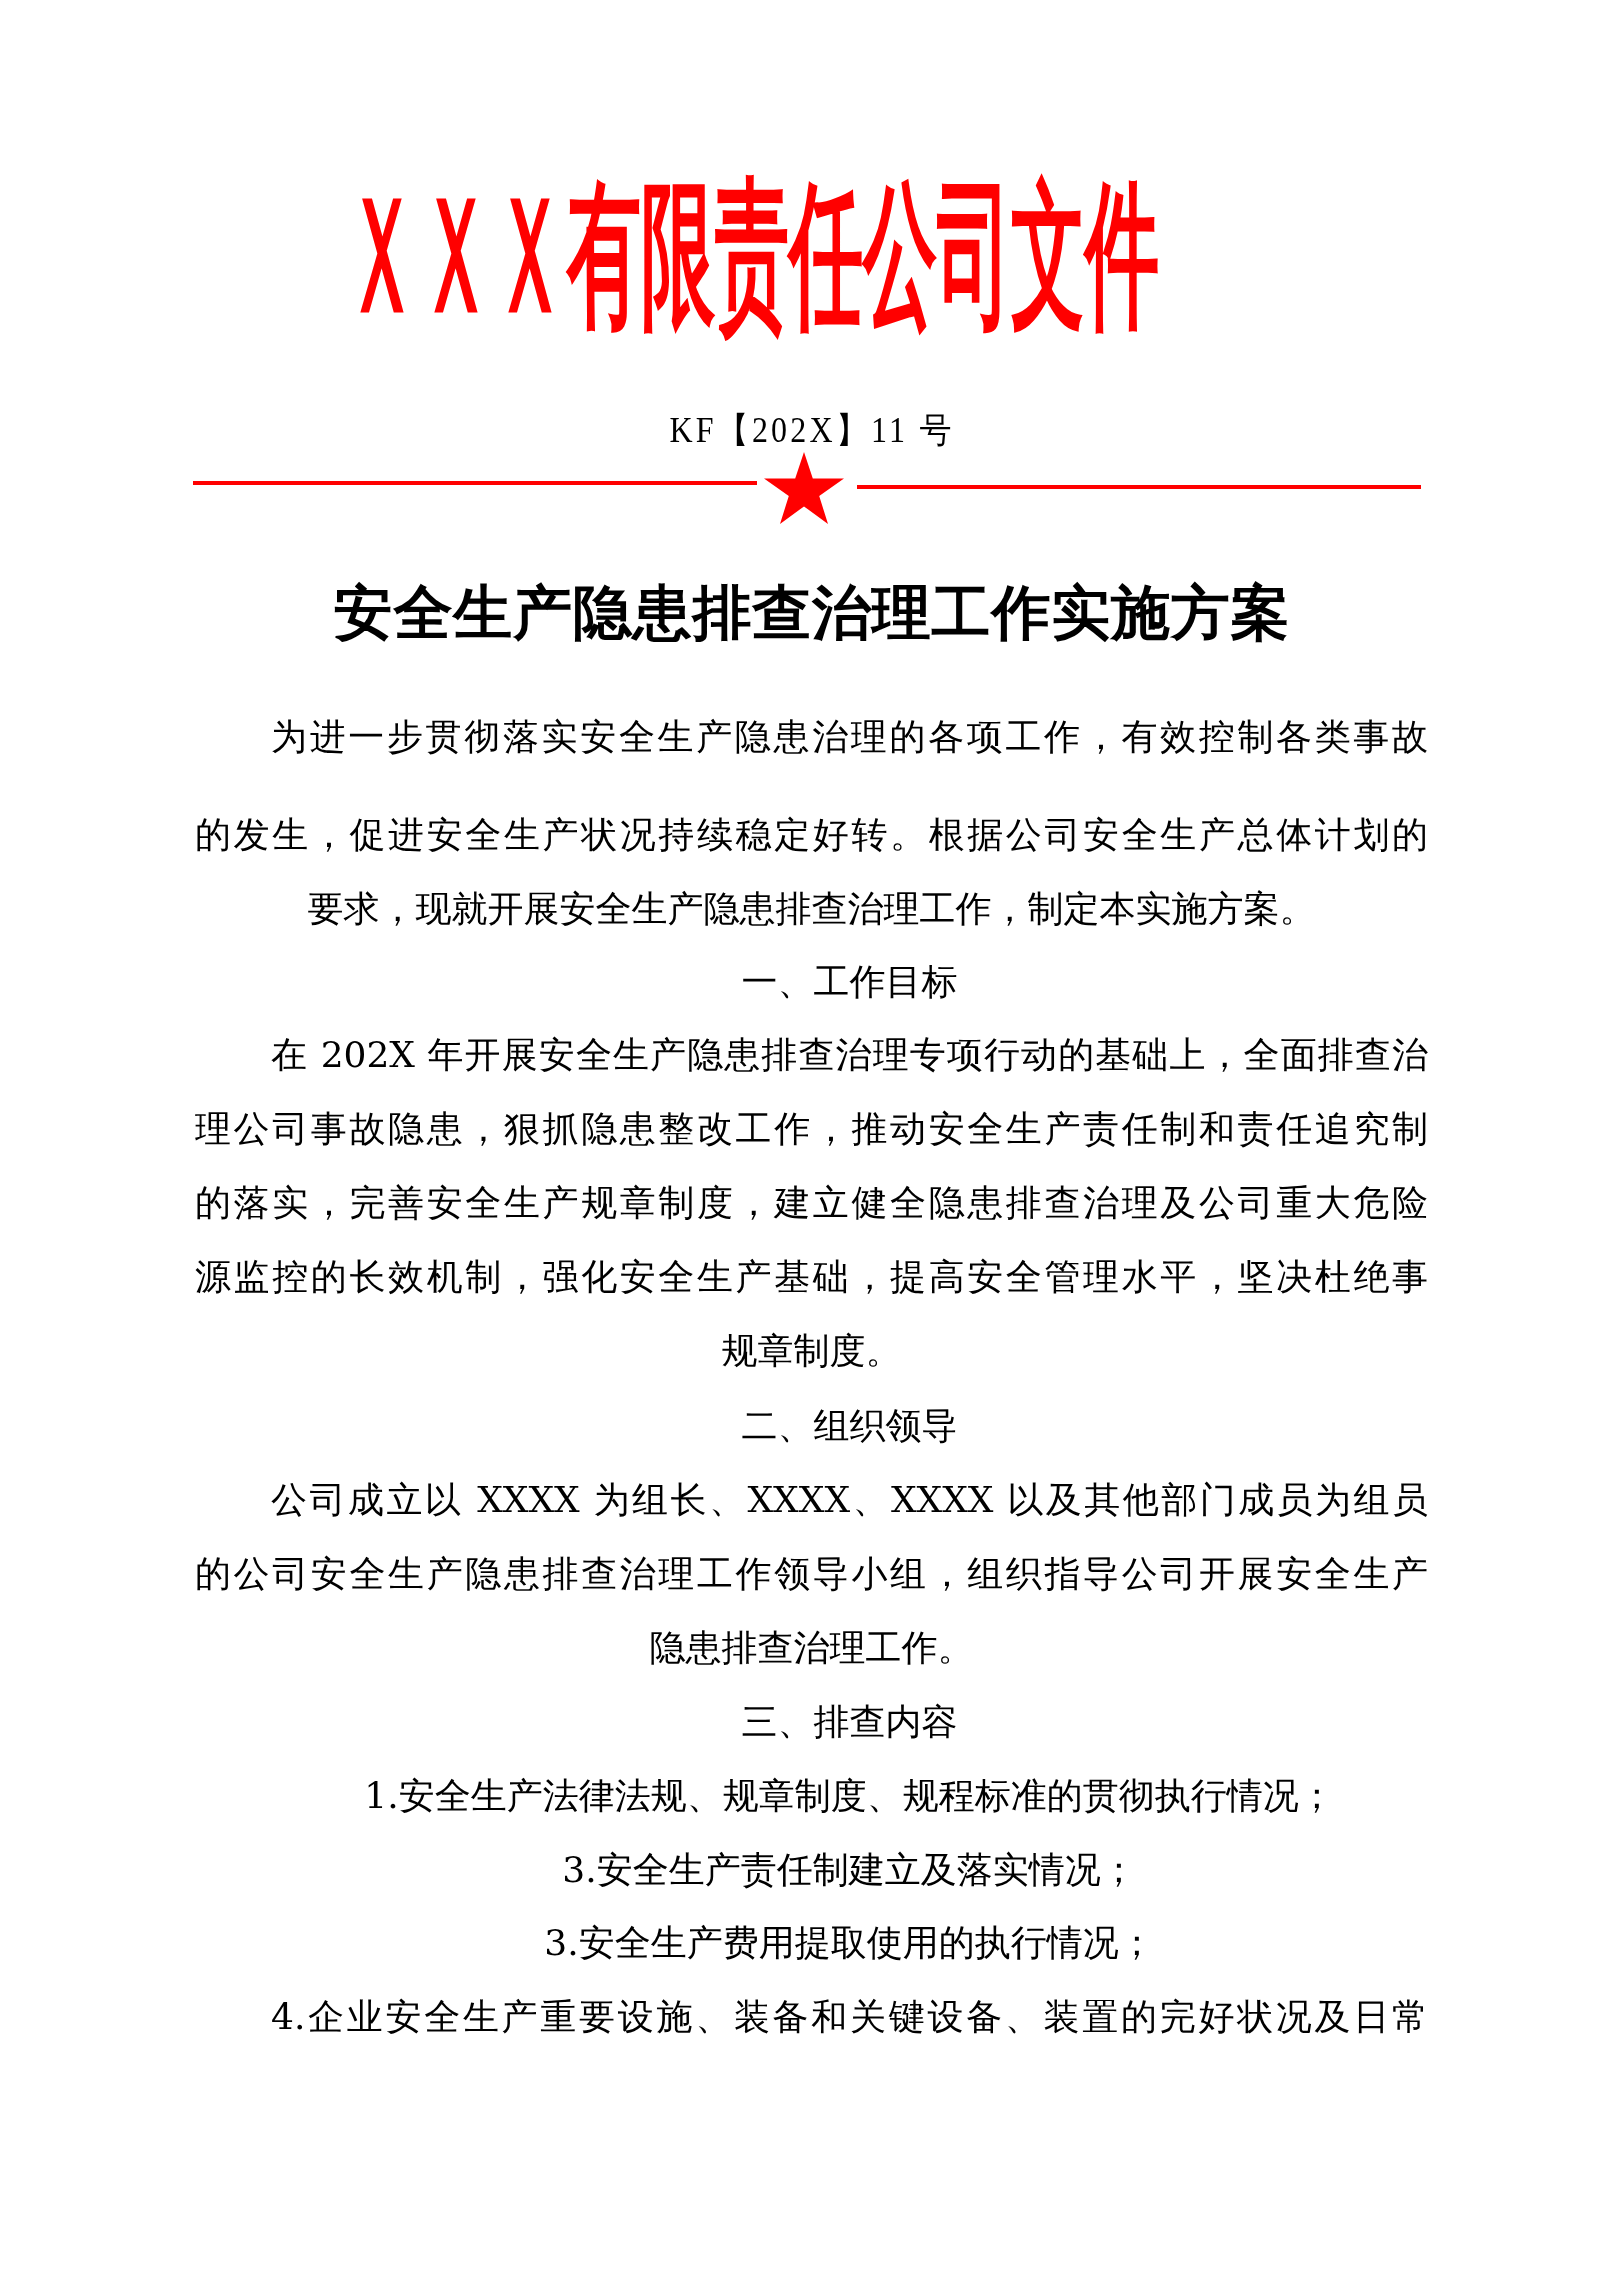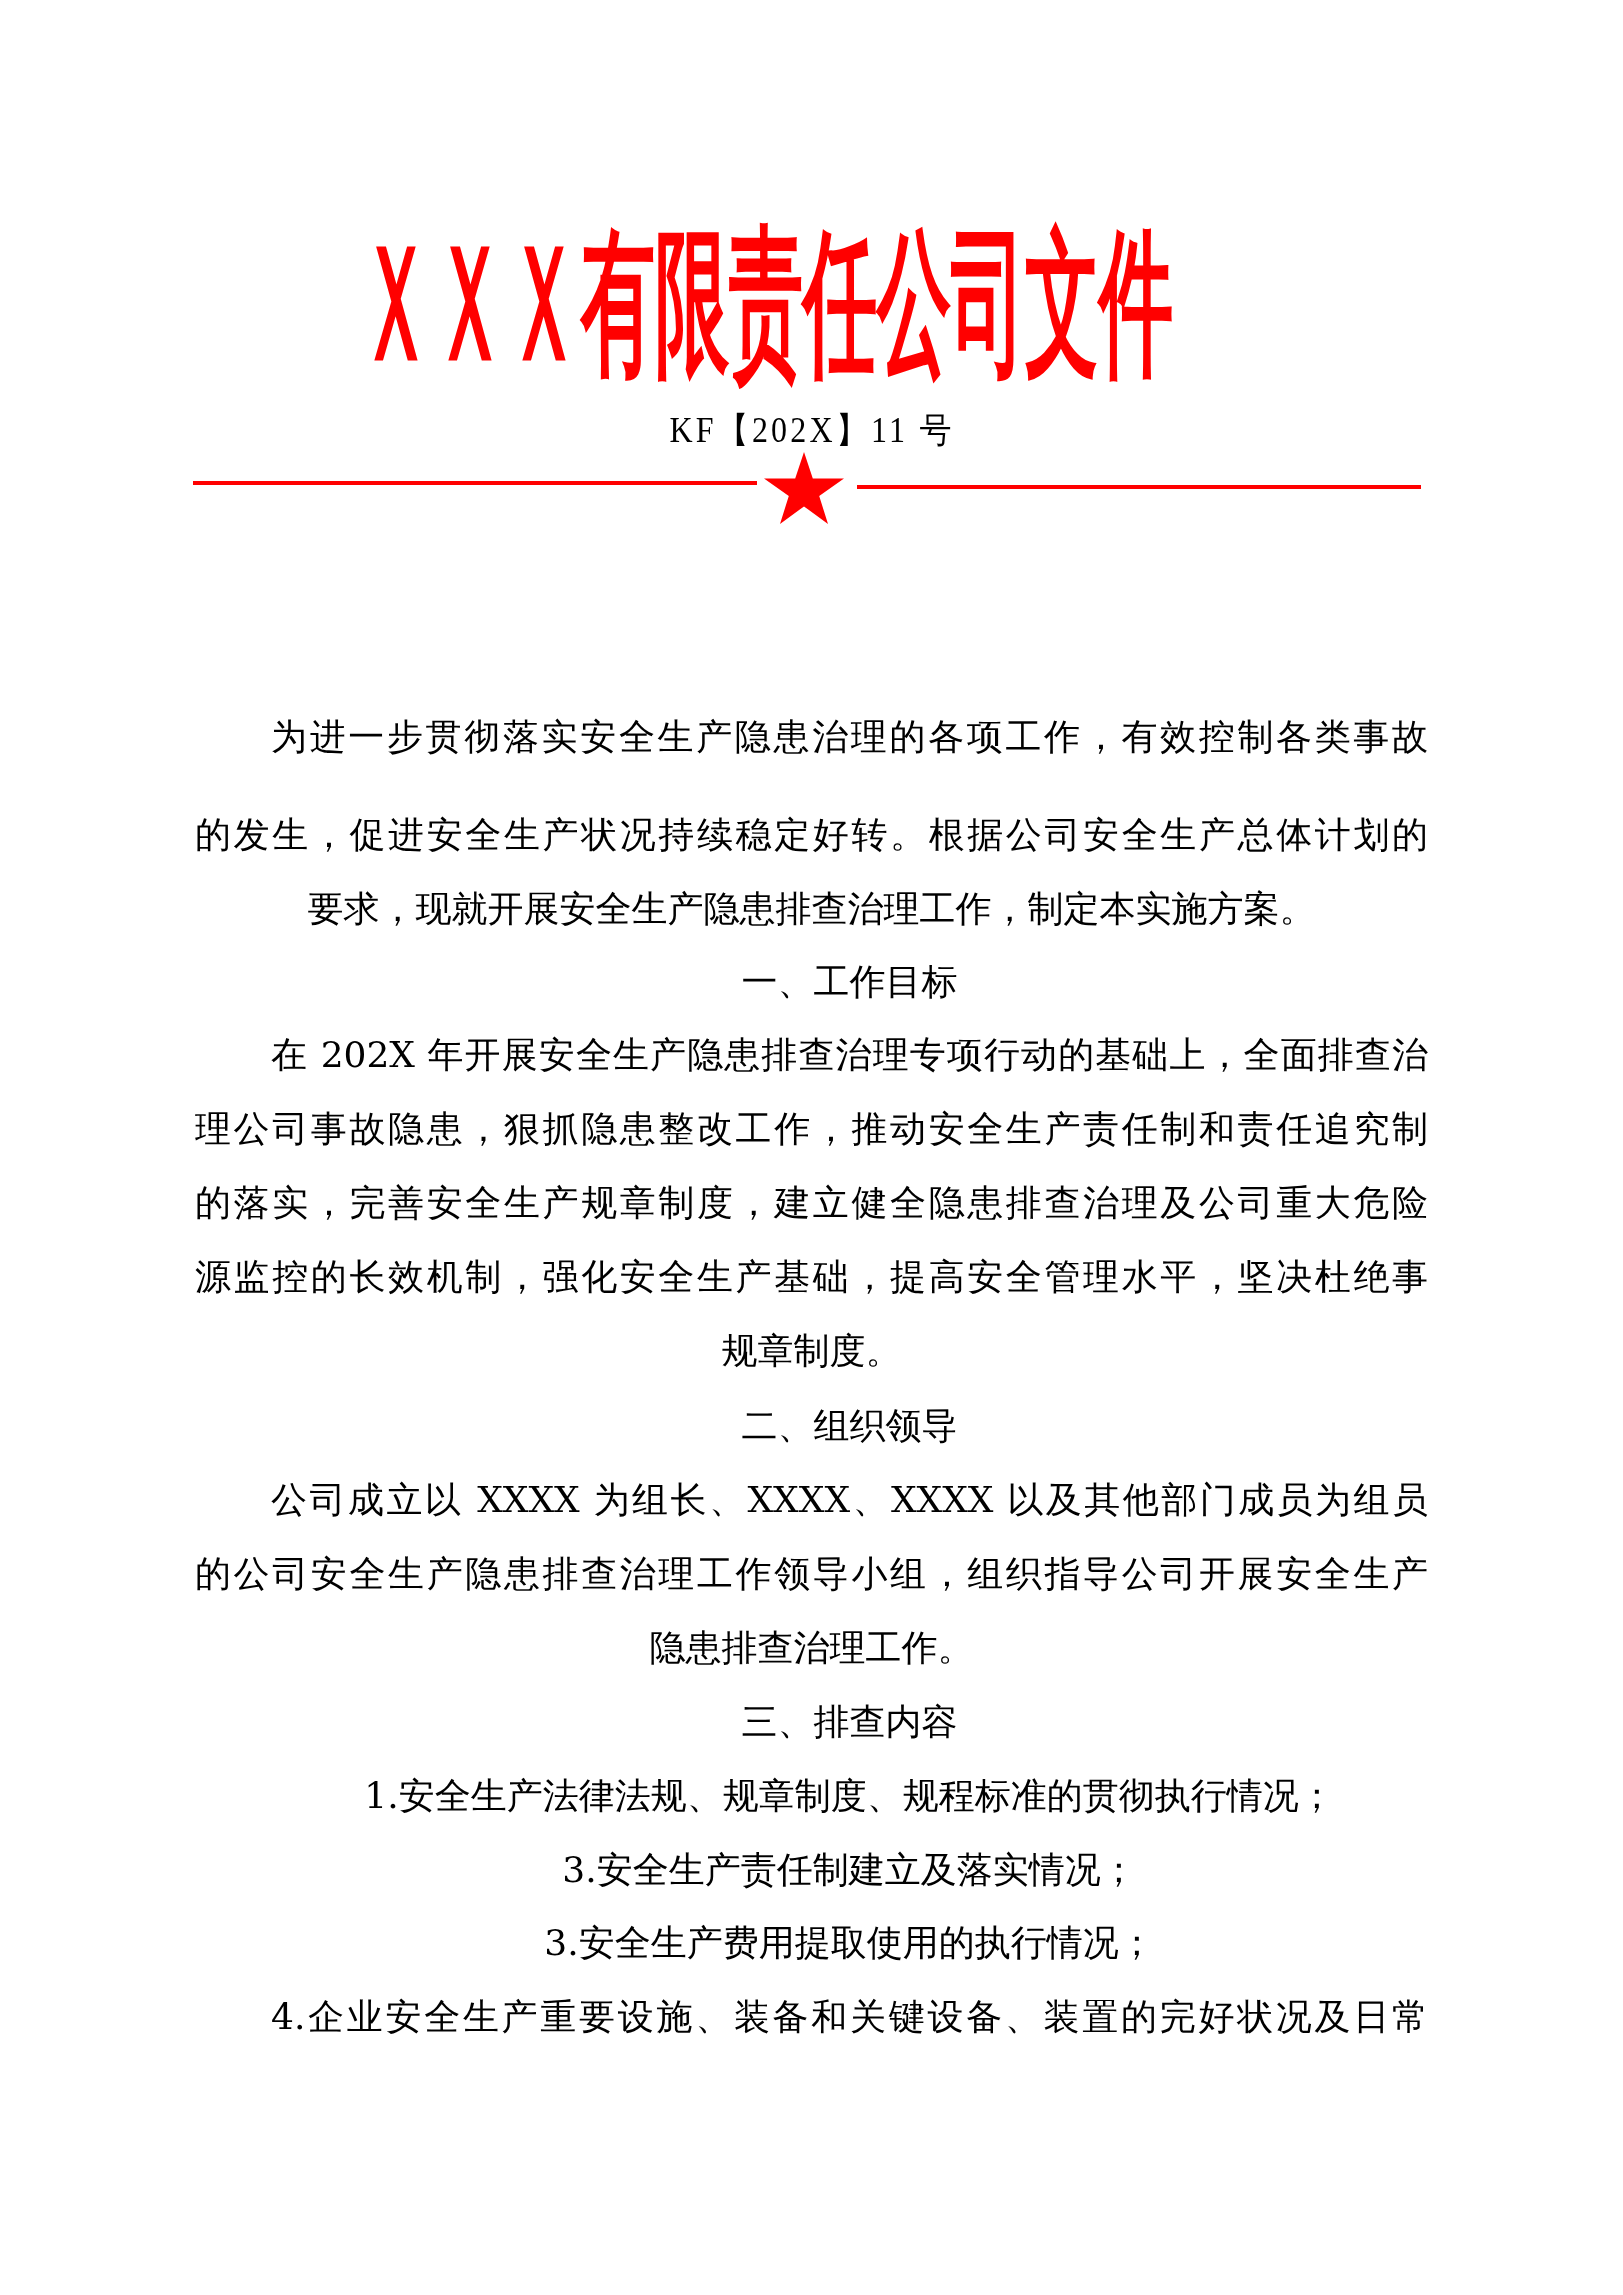--- a/index.html
+++ b/index.html
@@ -1,21 +1,21 @@
 <!DOCTYPE html>
 <html style="font-size:13px"><head>
 <meta charset="utf-8">
 <style>
   html, body { margin: 0; padding: 0; background: #ffffff; }
   body { width: 1624px; height: 2295px; position: relative; overflow: hidden;
          font-family: "DejaVu Serif", "Liberation Serif", serif; color: #000; }
   .page { position: absolute; left: 0; top: 0; width: 1624px; height: 2295px; background: #fff; }
 
   .org-title-wrap { position: absolute; left: 0; top: 217px; width: 1504px; height: 169px;
-                    display: flex; justify-content: center; align-items: center; margin-left: 14px; }
+                    display: flex; justify-content: center; align-items: flex-start; }
   .org-title { font-family: "DejaVu Sans", "Liberation Sans", sans-serif; font-weight: bold;
                color: #ff0000; font-size: 74px; line-height: 74px; white-space: nowrap;
                transform: scaleY(2.15); transform-origin: center center; letter-spacing: 0px; }
 
   .doc-number { position: absolute; left: 0; top: 410px; width: 1624px; text-align: center;
                 font-family: "Liberation Serif", "DejaVu Serif", serif; font-size: 32px; line-height: 40px;
                 letter-spacing: 3.2px; white-space: nowrap; transform: scaleY(1.1); }
 
   .rule { position: absolute; height: 4px; background: #ff0000; }
   .rule-left { left: 193px; top: 481px; width: 564px; }
@@ -42,20 +42,21 @@
   </div>
 
   <div class="doc-number">KF【202X】11 号</div>
 
   <div class="rule rule-left"></div>
   <svg class="star" viewBox="0 0 100 90" xmlns="http://www.w3.org/2000/svg">
     <polygon points="50,0 61,33 100,33 69,55 80,90 50,68 20,90 31,55 0,33 39,33" fill="#ff0000"></polygon>
   </svg>
   <div class="rule rule-right"></div>
 
+  <div class="doc-heading">安全生产隐患排查治理工作实施方案</div>
 
   <div id="body-lines">
     <div class="line indent full" style="top:700px">为进一步贯彻落实安全生产隐患治理的各项工作，有效控制各类事故</div>
     <div class="line full" style="top:798px">的发生，促进安全生产状况持续稳定好转。根据公司安全生产总体计划的</div>
     <div class="line" style="top:872px">要求，现就开展安全生产隐患排查治理工作，制定本实施方案。</div>
     <div class="line indent" style="top:945px">一、工作目标</div>
     <div class="line indent full" style="top:1018px">在 202X 年开展安全生产隐患排查治理专项行动的基础上，全面排查治</div>
     <div class="line full" style="top:1092px">理公司事故隐患，狠抓隐患整改工作，推动安全生产责任制和责任追究制</div>
     <div class="line full" style="top:1166px">的落实，完善安全生产规章制度，建立健全隐患排查治理及公司重大危险</div>
     <div class="line full" style="top:1240px">源监控的长效机制，强化安全生产基础，提高安全管理水平，坚决杜绝事</div>

